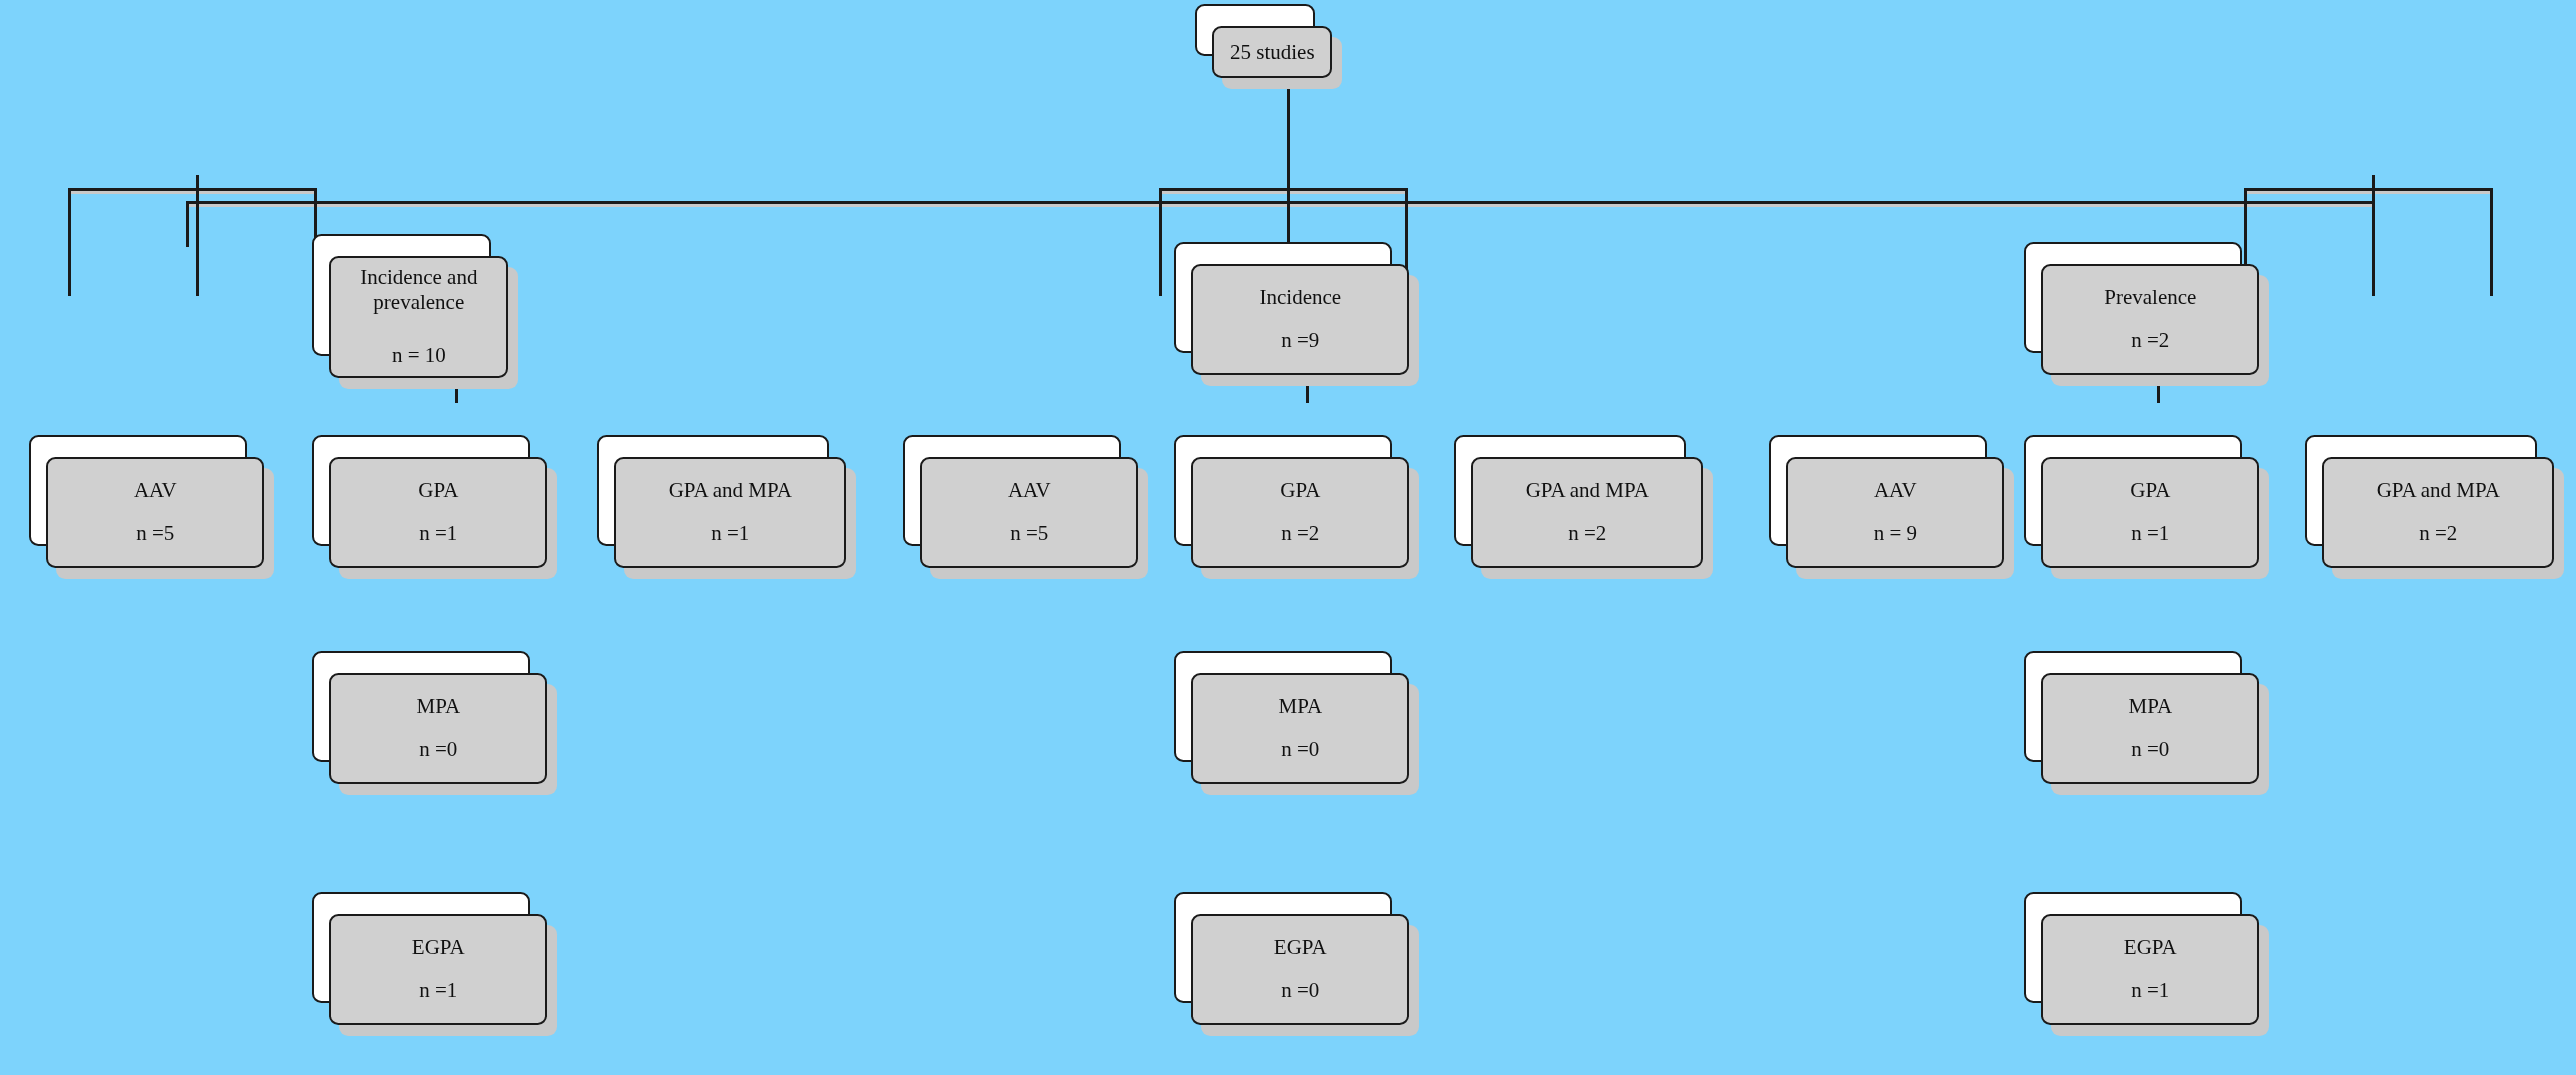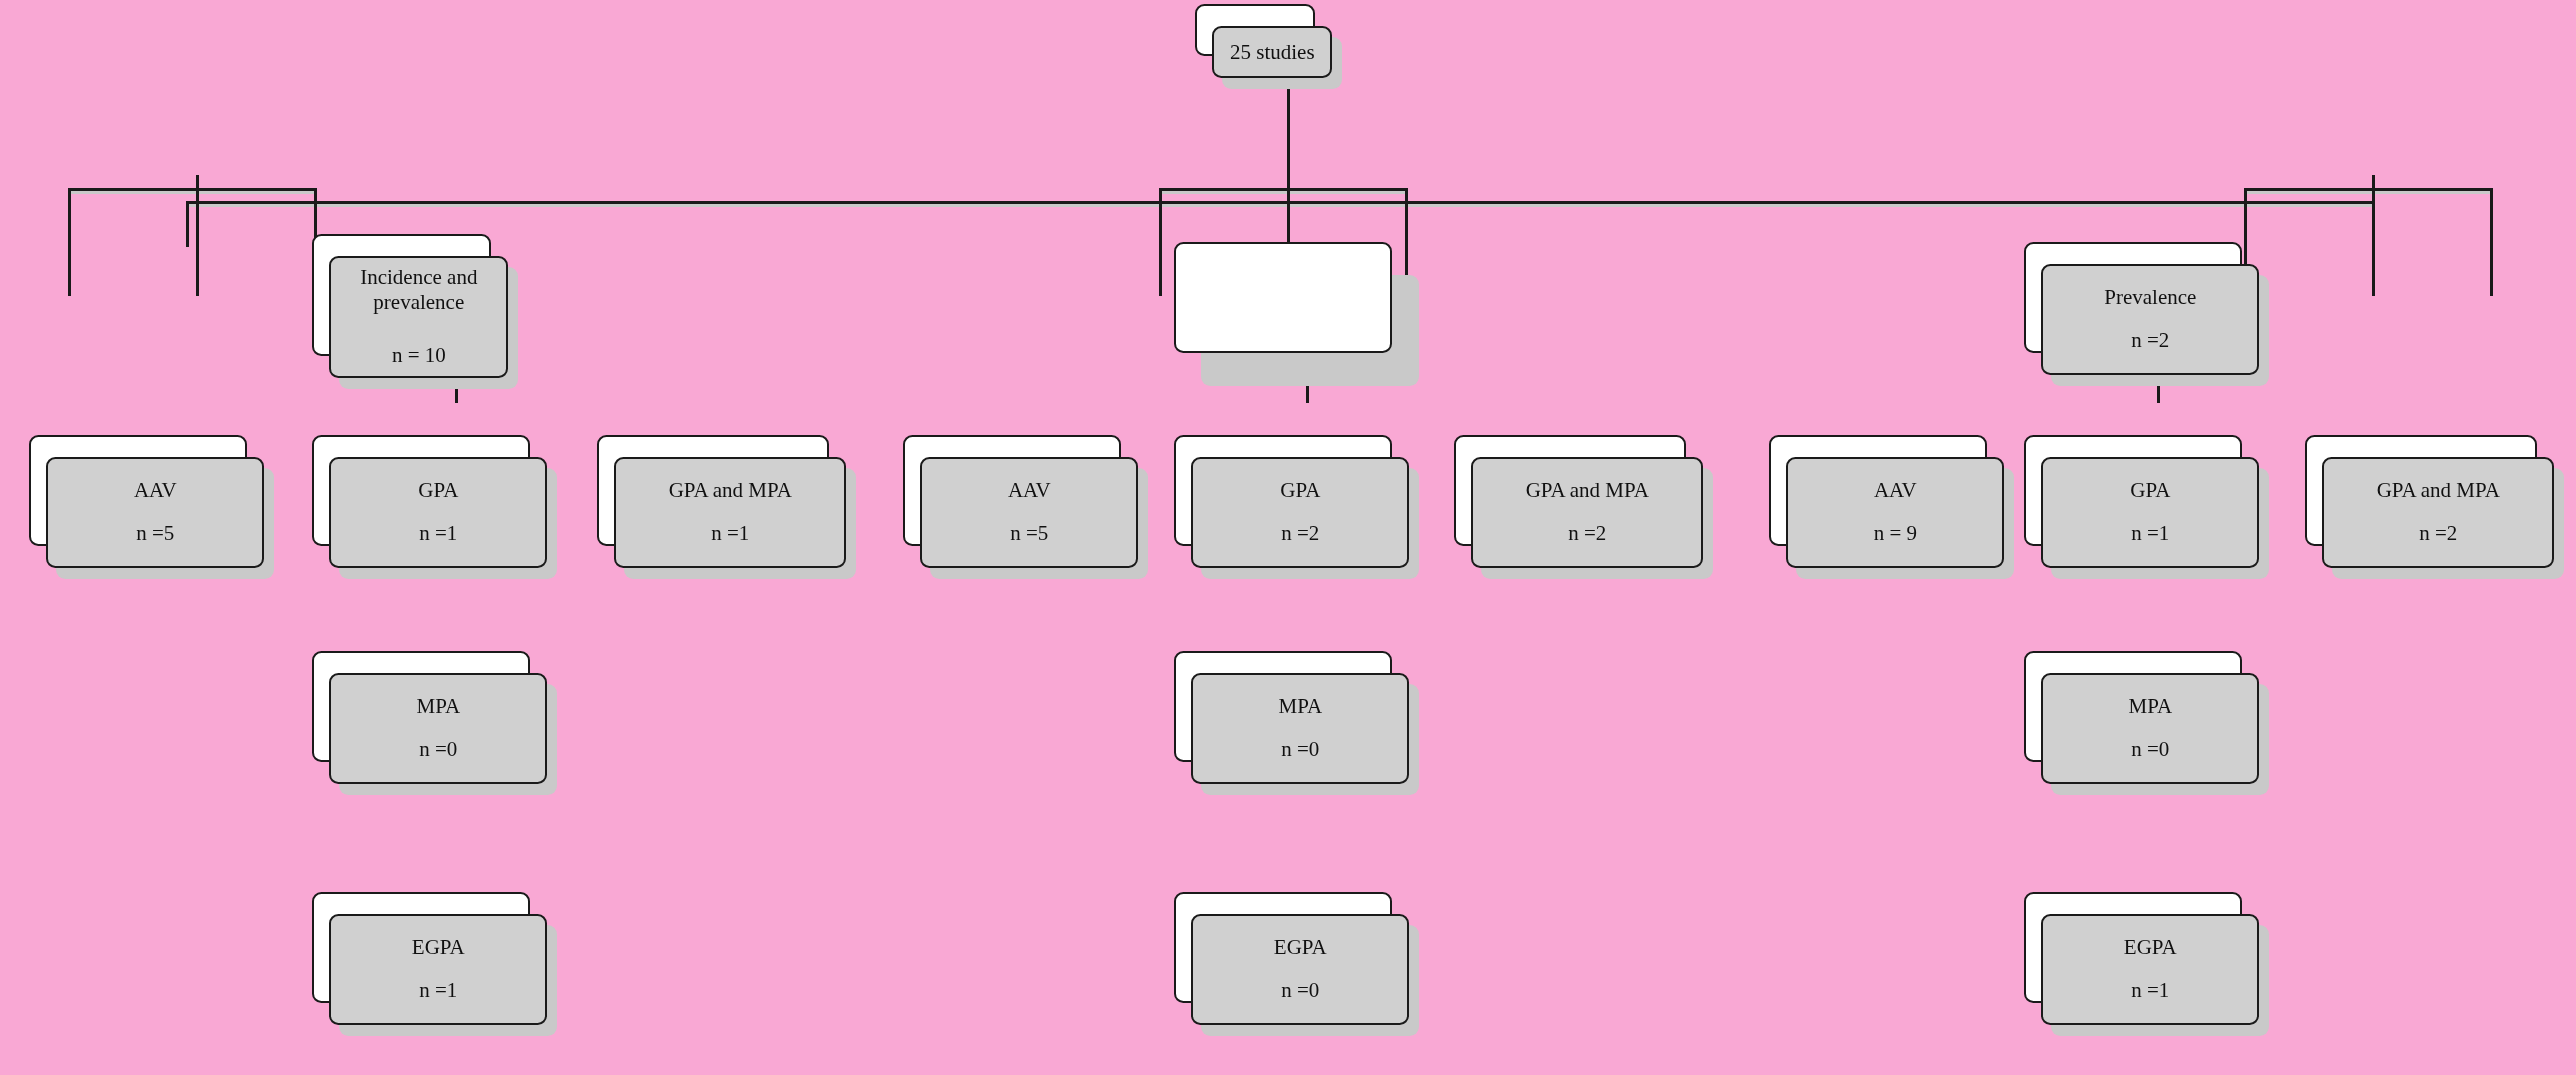--- a/index.html
+++ b/index.html
@@ -8,21 +8,21 @@
     background: #ffffff;
   }
   body {
     font-family: "Liberation Serif", "DejaVu Serif", serif;
   }
 
   #diagram-root {
     position: relative;
     width: 2576px;
     height: 1075px;
-    background: #f9a8d4;
+    background: #7dd3fc;
     overflow: hidden;
   }
 
   
   .node {
     position: absolute;
     box-sizing: border-box;
   }
   
   .node .card-back {
@@ -159,20 +159,24 @@
     <div class="card-front">
       <div class="node-title">Incidence and
 prevalence</div>
       <div class="node-count">n = 10</div>
     </div>
   </div>
 
   <div class="node" style="left:1174px; top:242px; width:245px; height:144px;">
     <div class="card-shadow"></div>
     <div class="card-back"></div>
+    <div class="card-front">
+      <div class="node-title">Incidence</div>
+      <div class="node-count">n =9</div>
+    </div>
   </div>
 
   <div class="node" style="left:2024px; top:242px; width:245px; height:144px;">
     <div class="card-shadow"></div>
     <div class="card-back"></div>
     <div class="card-front">
       <div class="node-title">Prevalence</div>
       <div class="node-count">n =2</div>
     </div>
   </div>

